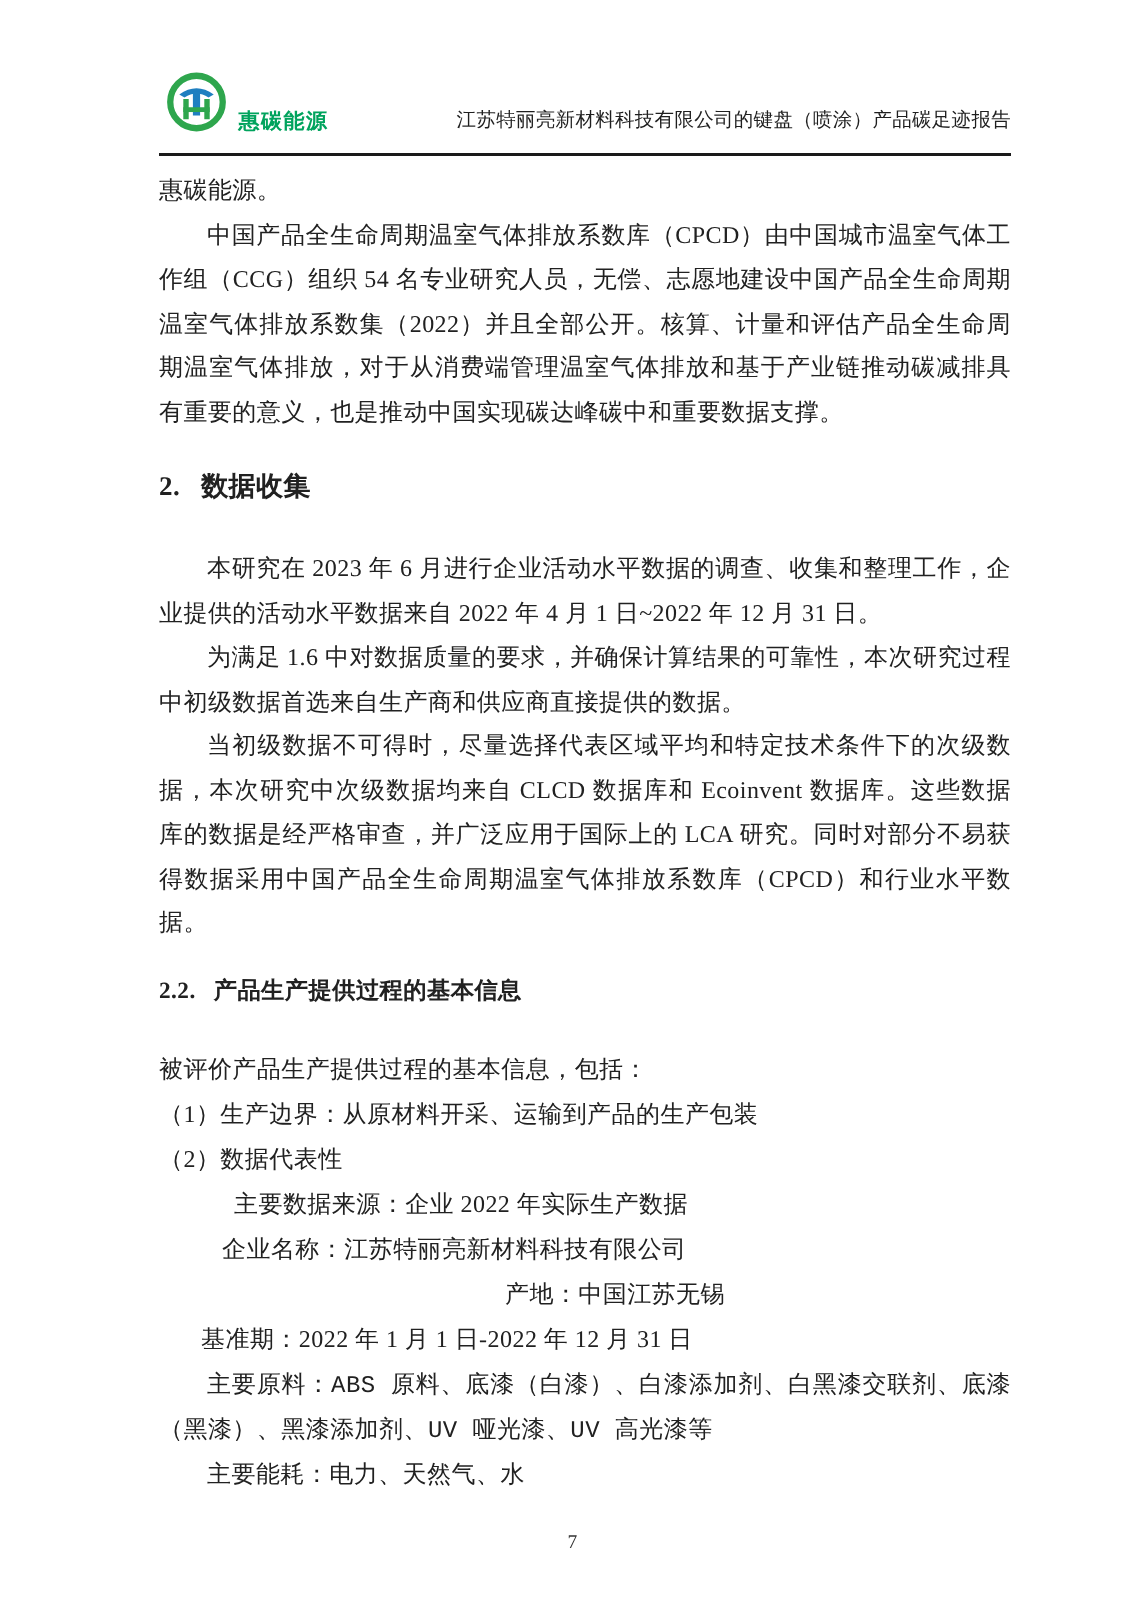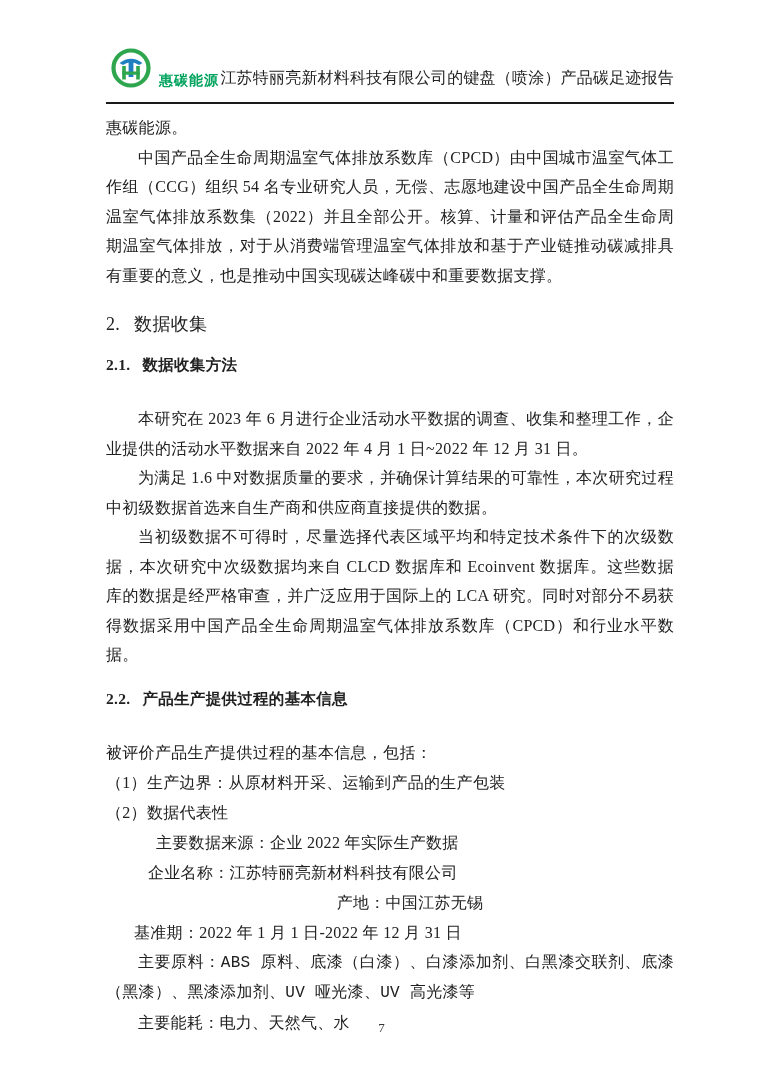--- a/index.html
+++ b/index.html
@@ -37,38 +37,38 @@
   .logo-mark { display: block; }
   .logo-text {
     font-family: "Liberation Sans", "DejaVu Sans", sans-serif;
     font-weight: bold;
     font-size: 14px;
     color: #00a35d;
     letter-spacing: 1px;
     padding-bottom: 1px;
   }
   .header-title {
-    font-size: 16px;
+    font-size: 13px;
     color: #1f1f1f;
     padding-bottom: 2px;
     letter-spacing: 0.2px;
   }
   
   .main { padding-top: 9px; }
   p.body-text {
     font-size: 16px;
     line-height: 29.5px;
     text-align: justify;
     text-justify: inter-character;
     letter-spacing: 0.3px;
   }
   p.indent { text-indent: 32px; }
   h2.sec {
     font-size: 18px;
-    font-weight: normal;
+    font-weight: bold;
     margin-top: 22px;
     margin-bottom: 17px;
     letter-spacing: 0.3px;
   }
   h2.sec .num { margin-right: 14px; }
   h3.subsec {
     font-size: 15.5px;
     font-weight: bold;
     margin-top: 19px;
     margin-bottom: 16px;
@@ -121,21 +121,20 @@
     <div class="header-title">江苏特丽亮新材料科技有限公司的键盘（喷涂）产品碳足迹报告</div>
   </div>
 
   <div class="main">
 
     <p class="body-text">惠碳能源。</p>
     <p class="body-text indent">中国产品全生命周期温室气体排放系数库（CPCD）由中国城市温室气体工作组（CCG）组织 54 名专业研究人员，无偿、志愿地建设中国产品全生命周期温室气体排放系数集（2022）并且全部公开。核算、计量和评估产品全生命周期温室气体排放，对于从消费端管理温室气体排放和基于产业链推动碳减排具有重要的意义，也是推动中国实现碳达峰碳中和重要数据支撑。</p>
 
     <h2 class="sec"><span class="num">2.</span><span>数据收集</span></h2>
 
-    <h3 class="subsec"><span class="num">2.1.</span><span>数据收集方法</span></h3>
 
     <div class="gap-after-heading"></div>
 
     <p class="body-text indent">本研究在 2023 年 6 月进行企业活动水平数据的调查、收集和整理工作，企业提供的活动水平数据来自 2022 年 4 月 1 日~2022 年 12 月 31 日。</p>
     <p class="body-text indent">为满足 1.6 中对数据质量的要求，并确保计算结果的可靠性，本次研究过程中初级数据首选来自生产商和供应商直接提供的数据。</p>
     <p class="body-text indent">当初级数据不可得时，尽量选择代表区域平均和特定技术条件下的次级数据，本次研究中次级数据均来自 CLCD 数据库和 Ecoinvent 数据库。这些数据库的数据是经严格审查，并广泛应用于国际上的 LCA 研究。同时对部分不易获得数据采用中国产品全生命周期温室气体排放系数库（CPCD）和行业水平数据。</p>
 
     <h3 class="subsec"><span class="num">2.2.</span><span>产品生产提供过程的基本信息</span></h3>
 
     <div class="gap-after-heading"></div>

